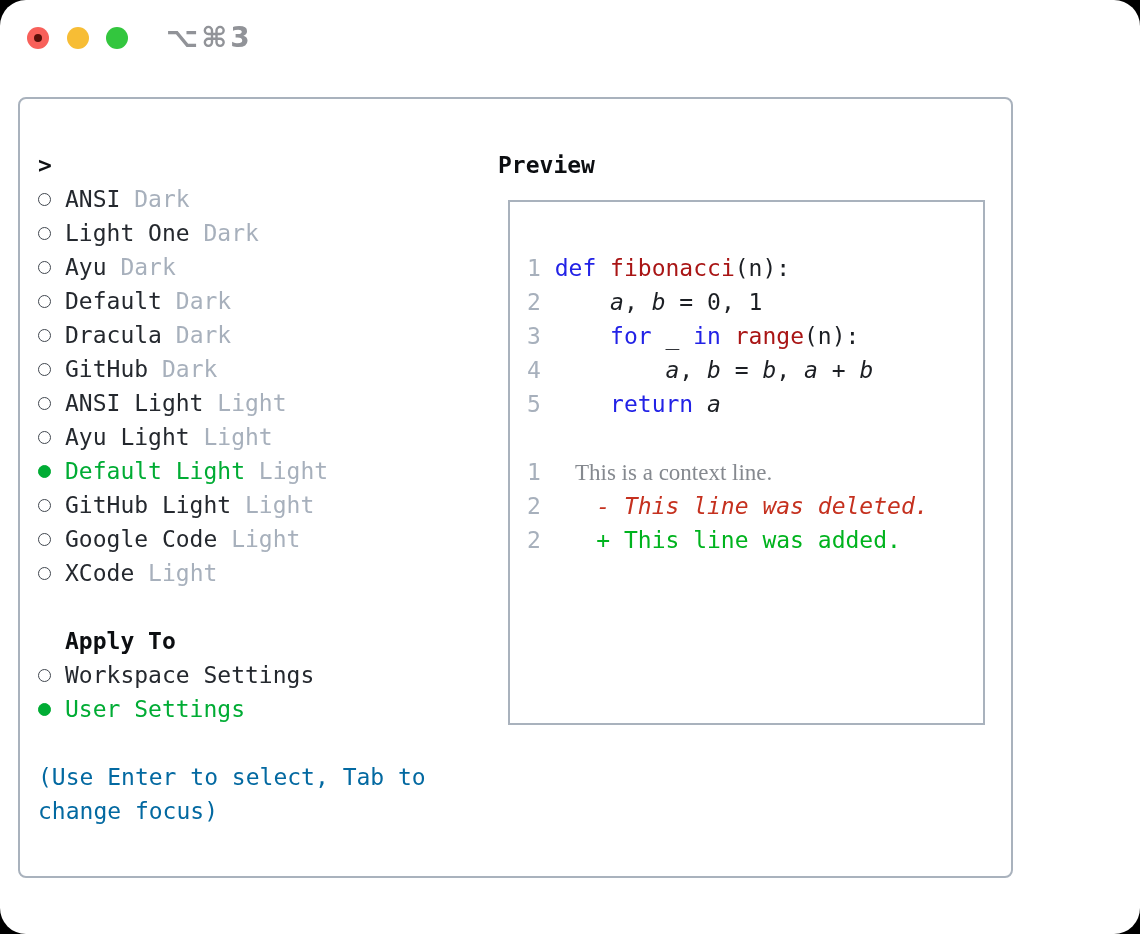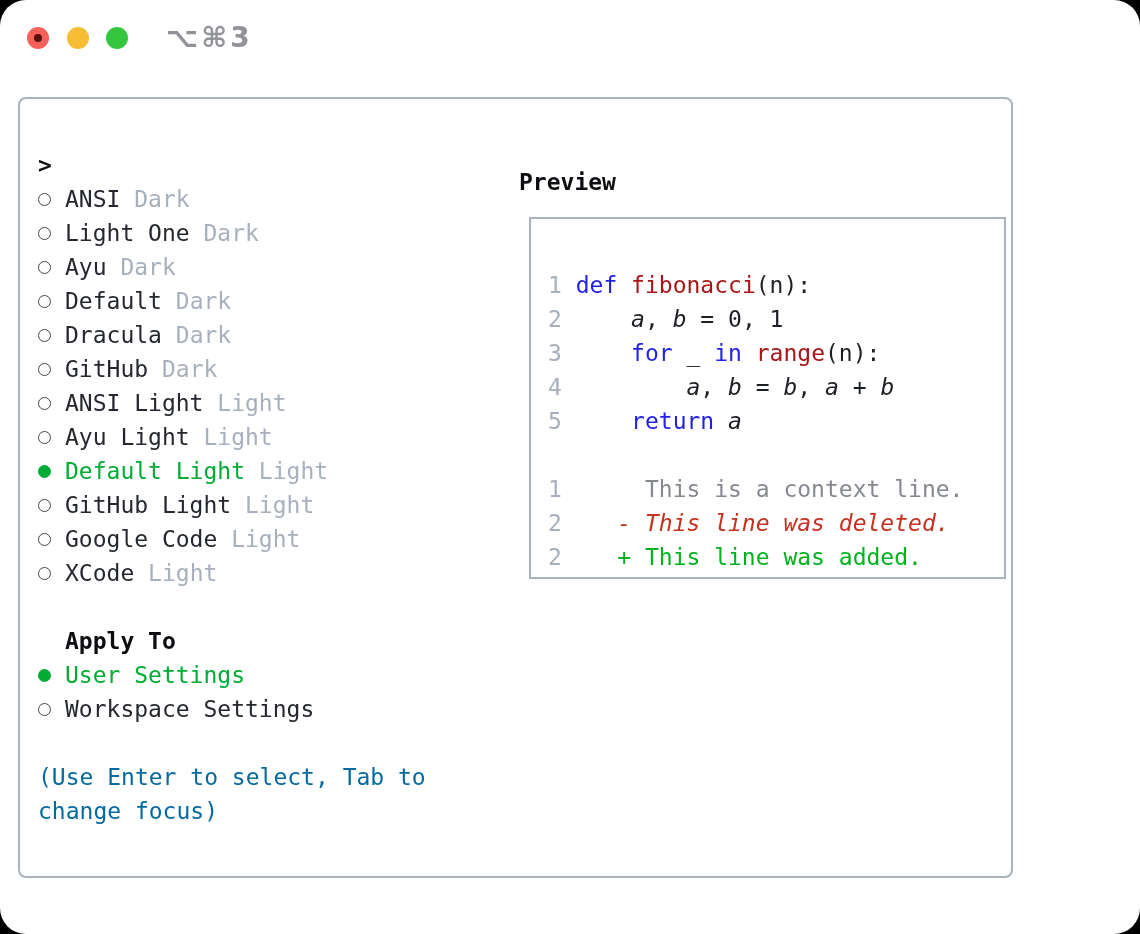--- a/index.html
+++ b/index.html
@@ -22,45 +22,45 @@
     font-size:28px;font-weight:bold;color:#919398;letter-spacing:3px;
     font-family:"DejaVu Sans","DejaVu Sans Mono",sans-serif;
   }
   
   .panel{
     position:absolute;left:18px;top:97px;width:995px;height:781px;
     border:2px solid #a9b2bd;border-radius:8px;box-sizing:border-box;
     font-size:23px;line-height:34px;color:#24282e;
   }
   .left-col{position:absolute;left:18px;top:49px;}
-  .right-col{position:absolute;left:478px;top:66px;margin-left:21px;}
+  .right-col{position:absolute;left:478px;top:49px;}
   .row{display:flex;align-items:center;height:34px;white-space:pre;}
   .prefix{display:inline-flex;align-items:center;width:27px;height:34px;}
   .cursor{font-weight:bold;color:#101215;}
   .heading{font-weight:bold;color:#0c0e11;}
   .heading2{color:#0c0e11;font-weight:bold;}
   .radio{width:13px;height:13px;border-radius:50%;border:1.5px solid #41474f;box-sizing:border-box;background:transparent;}
   .radio.on{background:#00ac34;border-color:#00ac34;}
   .opt-label{color:#24282e;}
   .opt-label.sel{color:#00ac34;}
   .muted{color:#a7b0bc;}
   .blank-row{height:34px;}
   .help{width:420px;color:#0369a1;white-space:normal;}
   
   .preview-box{
-    margin:18px 0 0 10px;width:477px;height:362px;border:2px solid #a9b2bd;
+    margin:18px 0 0 10px;width:477px;height:525px;border:2px solid #a9b2bd;
     box-sizing:border-box;padding:49px 8px 0 17px;overflow:hidden;background:#fff;
   }
   .code-line{white-space:pre;height:34px;}
   .seg-num{color:#a7b0bc;}
   .seg-kw{color:#2222e6;}
   .seg-fn{color:#a91515;}
   .seg-vr{color:#1c1f24;font-style:italic;}
   .seg-pl{color:#1c1f24;}
-  .seg-ctx{color:#85898f;}
+  .seg-ctx{color:#85898f;font-family:Liberation Serif, serif;}
   .seg-del{color:#c5311f;font-style:italic;}
   .seg-add{color:#00b31e;}
 </style>
 </head>
 <body>
 
 <div class="window">
 
   <div>
     <span class="tl tl-close">
@@ -89,22 +89,22 @@
           <div class="row"><span class="prefix"><span class="radio on"></span></span><span class="opt-label sel">Default Light</span><span class="muted"> Light</span></div>
           <div class="row"><span class="prefix"><span class="radio"></span></span><span class="opt-label">GitHub Light</span><span class="muted"> Light</span></div>
           <div class="row"><span class="prefix"><span class="radio"></span></span><span class="opt-label">Google Code</span><span class="muted"> Light</span></div>
           <div class="row"><span class="prefix"><span class="radio"></span></span><span class="opt-label">XCode</span><span class="muted"> Light</span></div>
         </div>
       <div class="blank-row"></div>
       <div class="row">
         <span class="prefix"></span><span class="heading2">Apply To</span>
       </div>
       <div id="apply-list">
+          <div class="row"><span class="prefix"><span class="radio"></span></span><span class="opt-label">Workspace Settings</span></div>
           <div class="row"><span class="prefix"><span class="radio on"></span></span><span class="opt-label sel">User Settings</span></div>
-          <div class="row"><span class="prefix"><span class="radio"></span></span><span class="opt-label">Workspace Settings</span></div>
         </div>
       <div class="blank-row"></div>
       <div class="help">(Use Enter to select, Tab to change focus)</div>
     </div>
 
     <div class="right-col">
       <div class="row">
         <span class="heading">Preview</span>
       </div>
       <div class="preview-box" id="preview-box">

